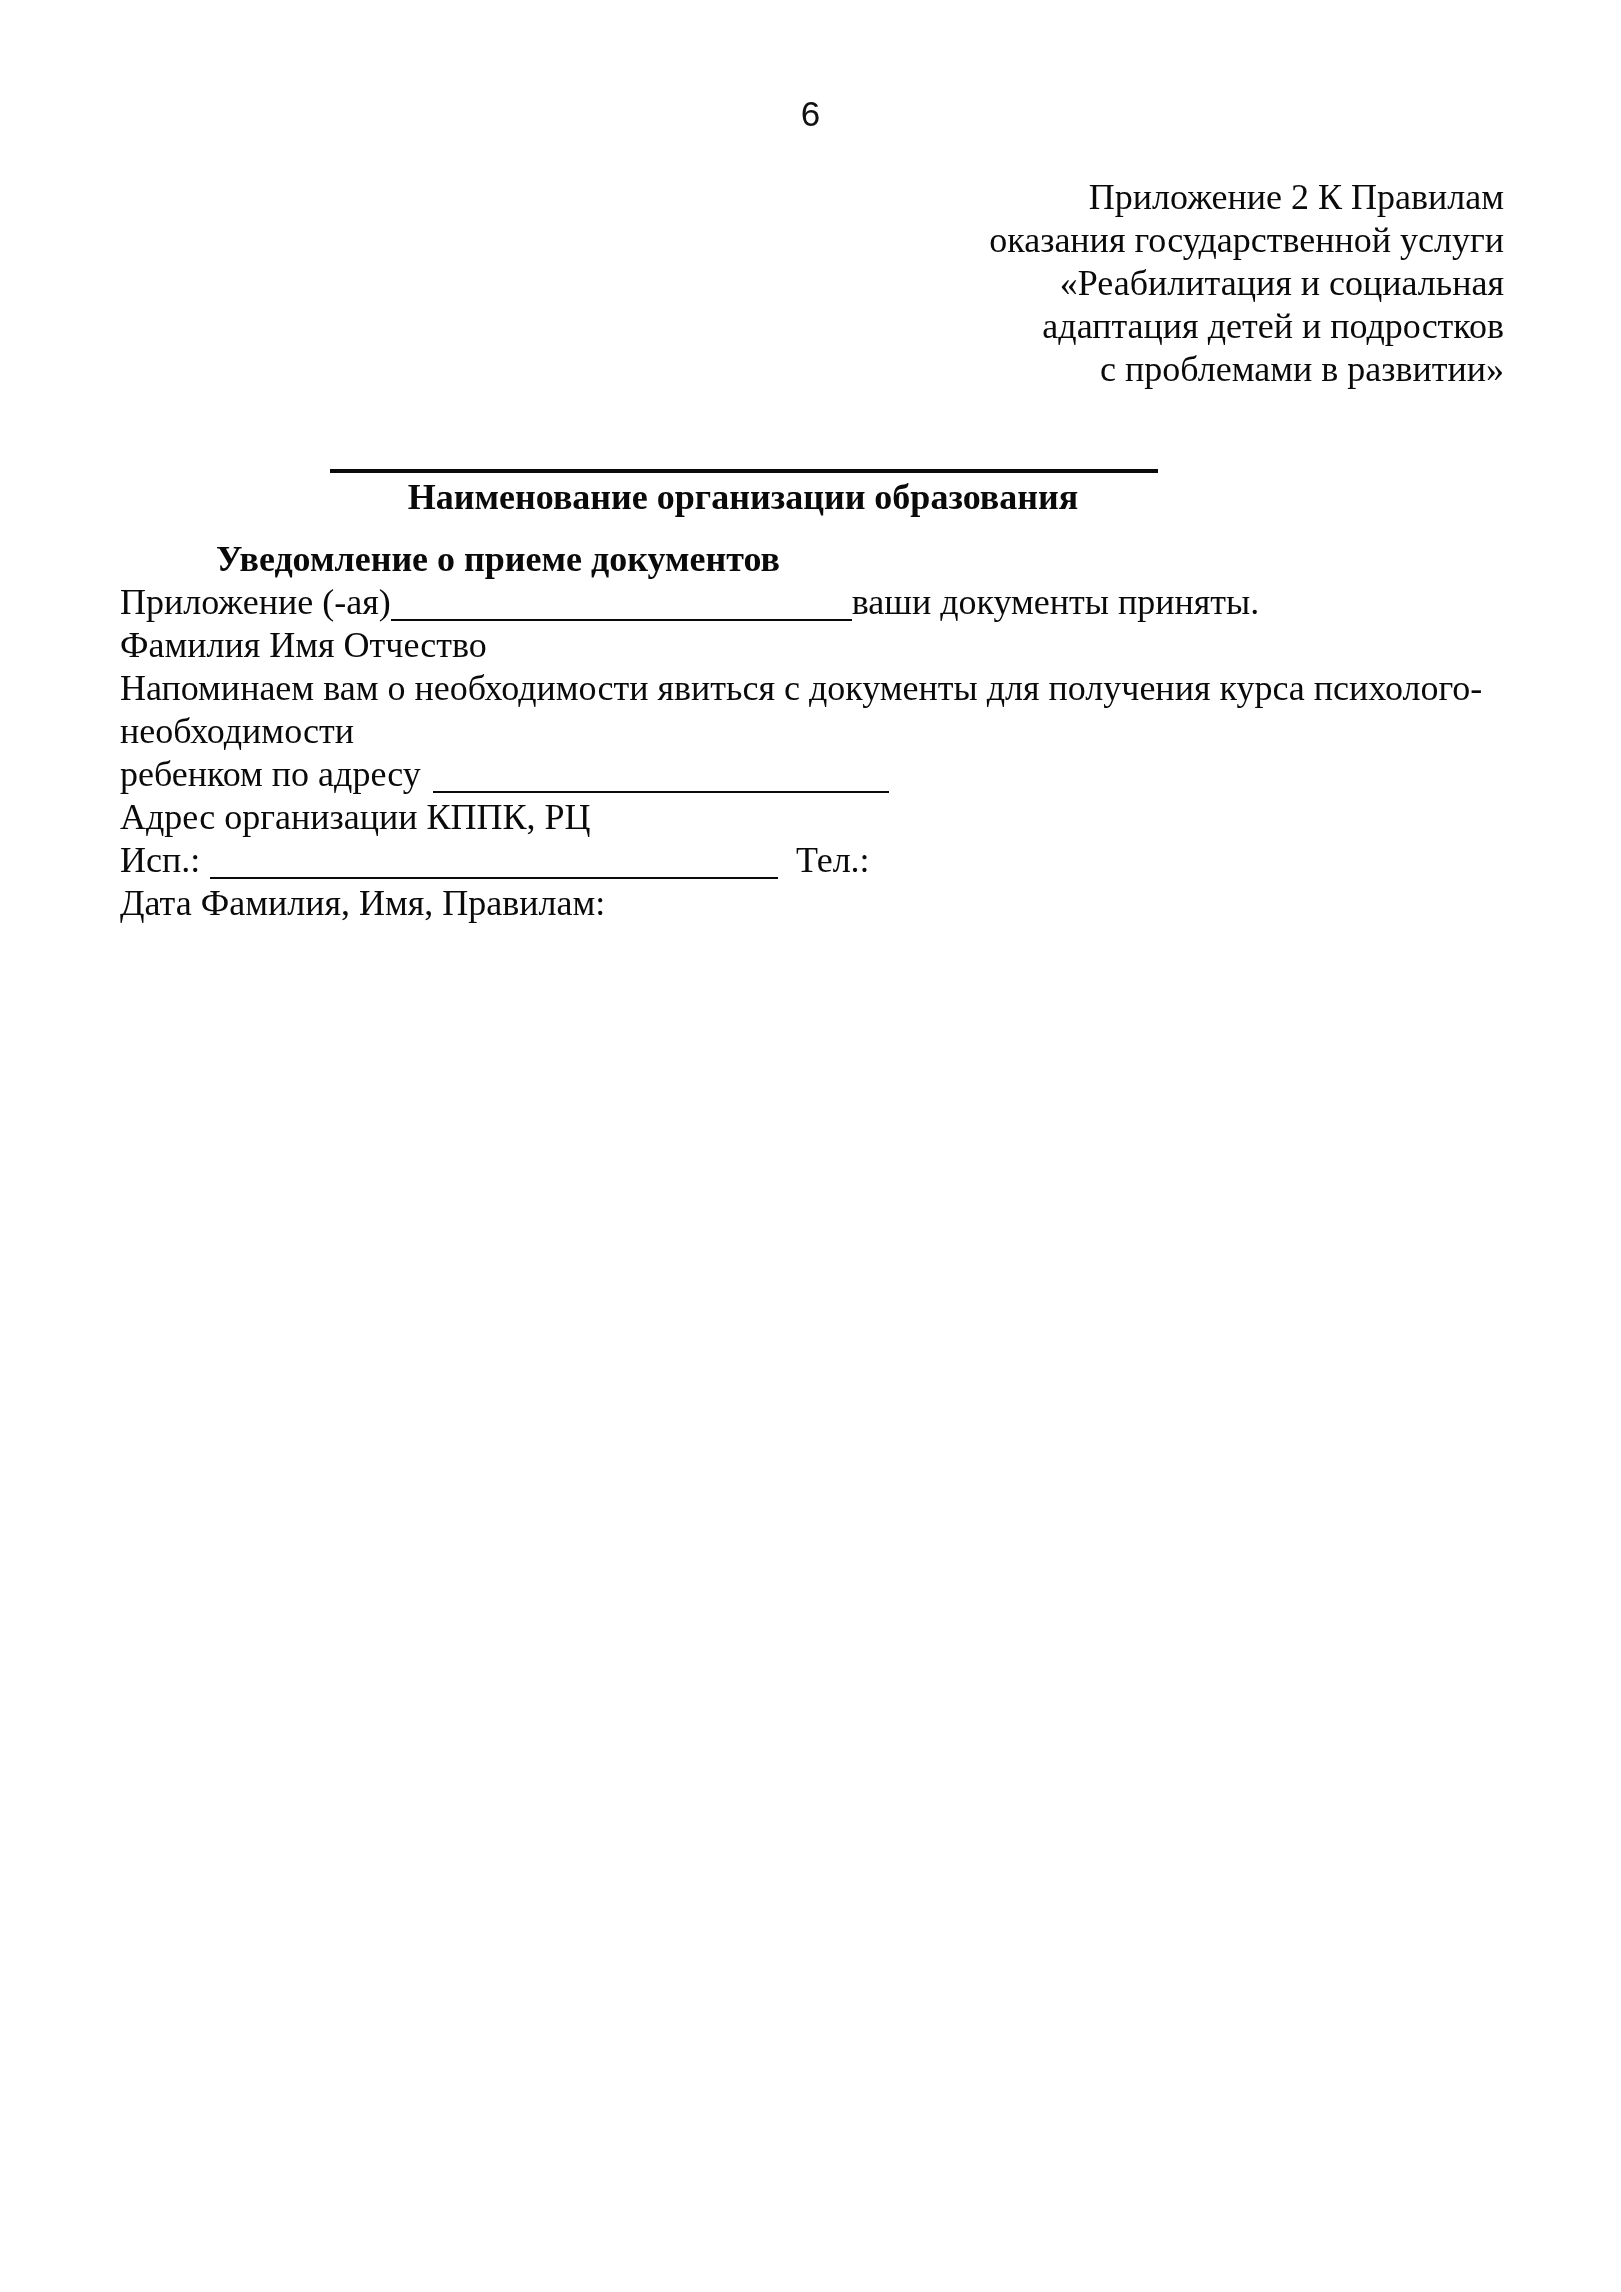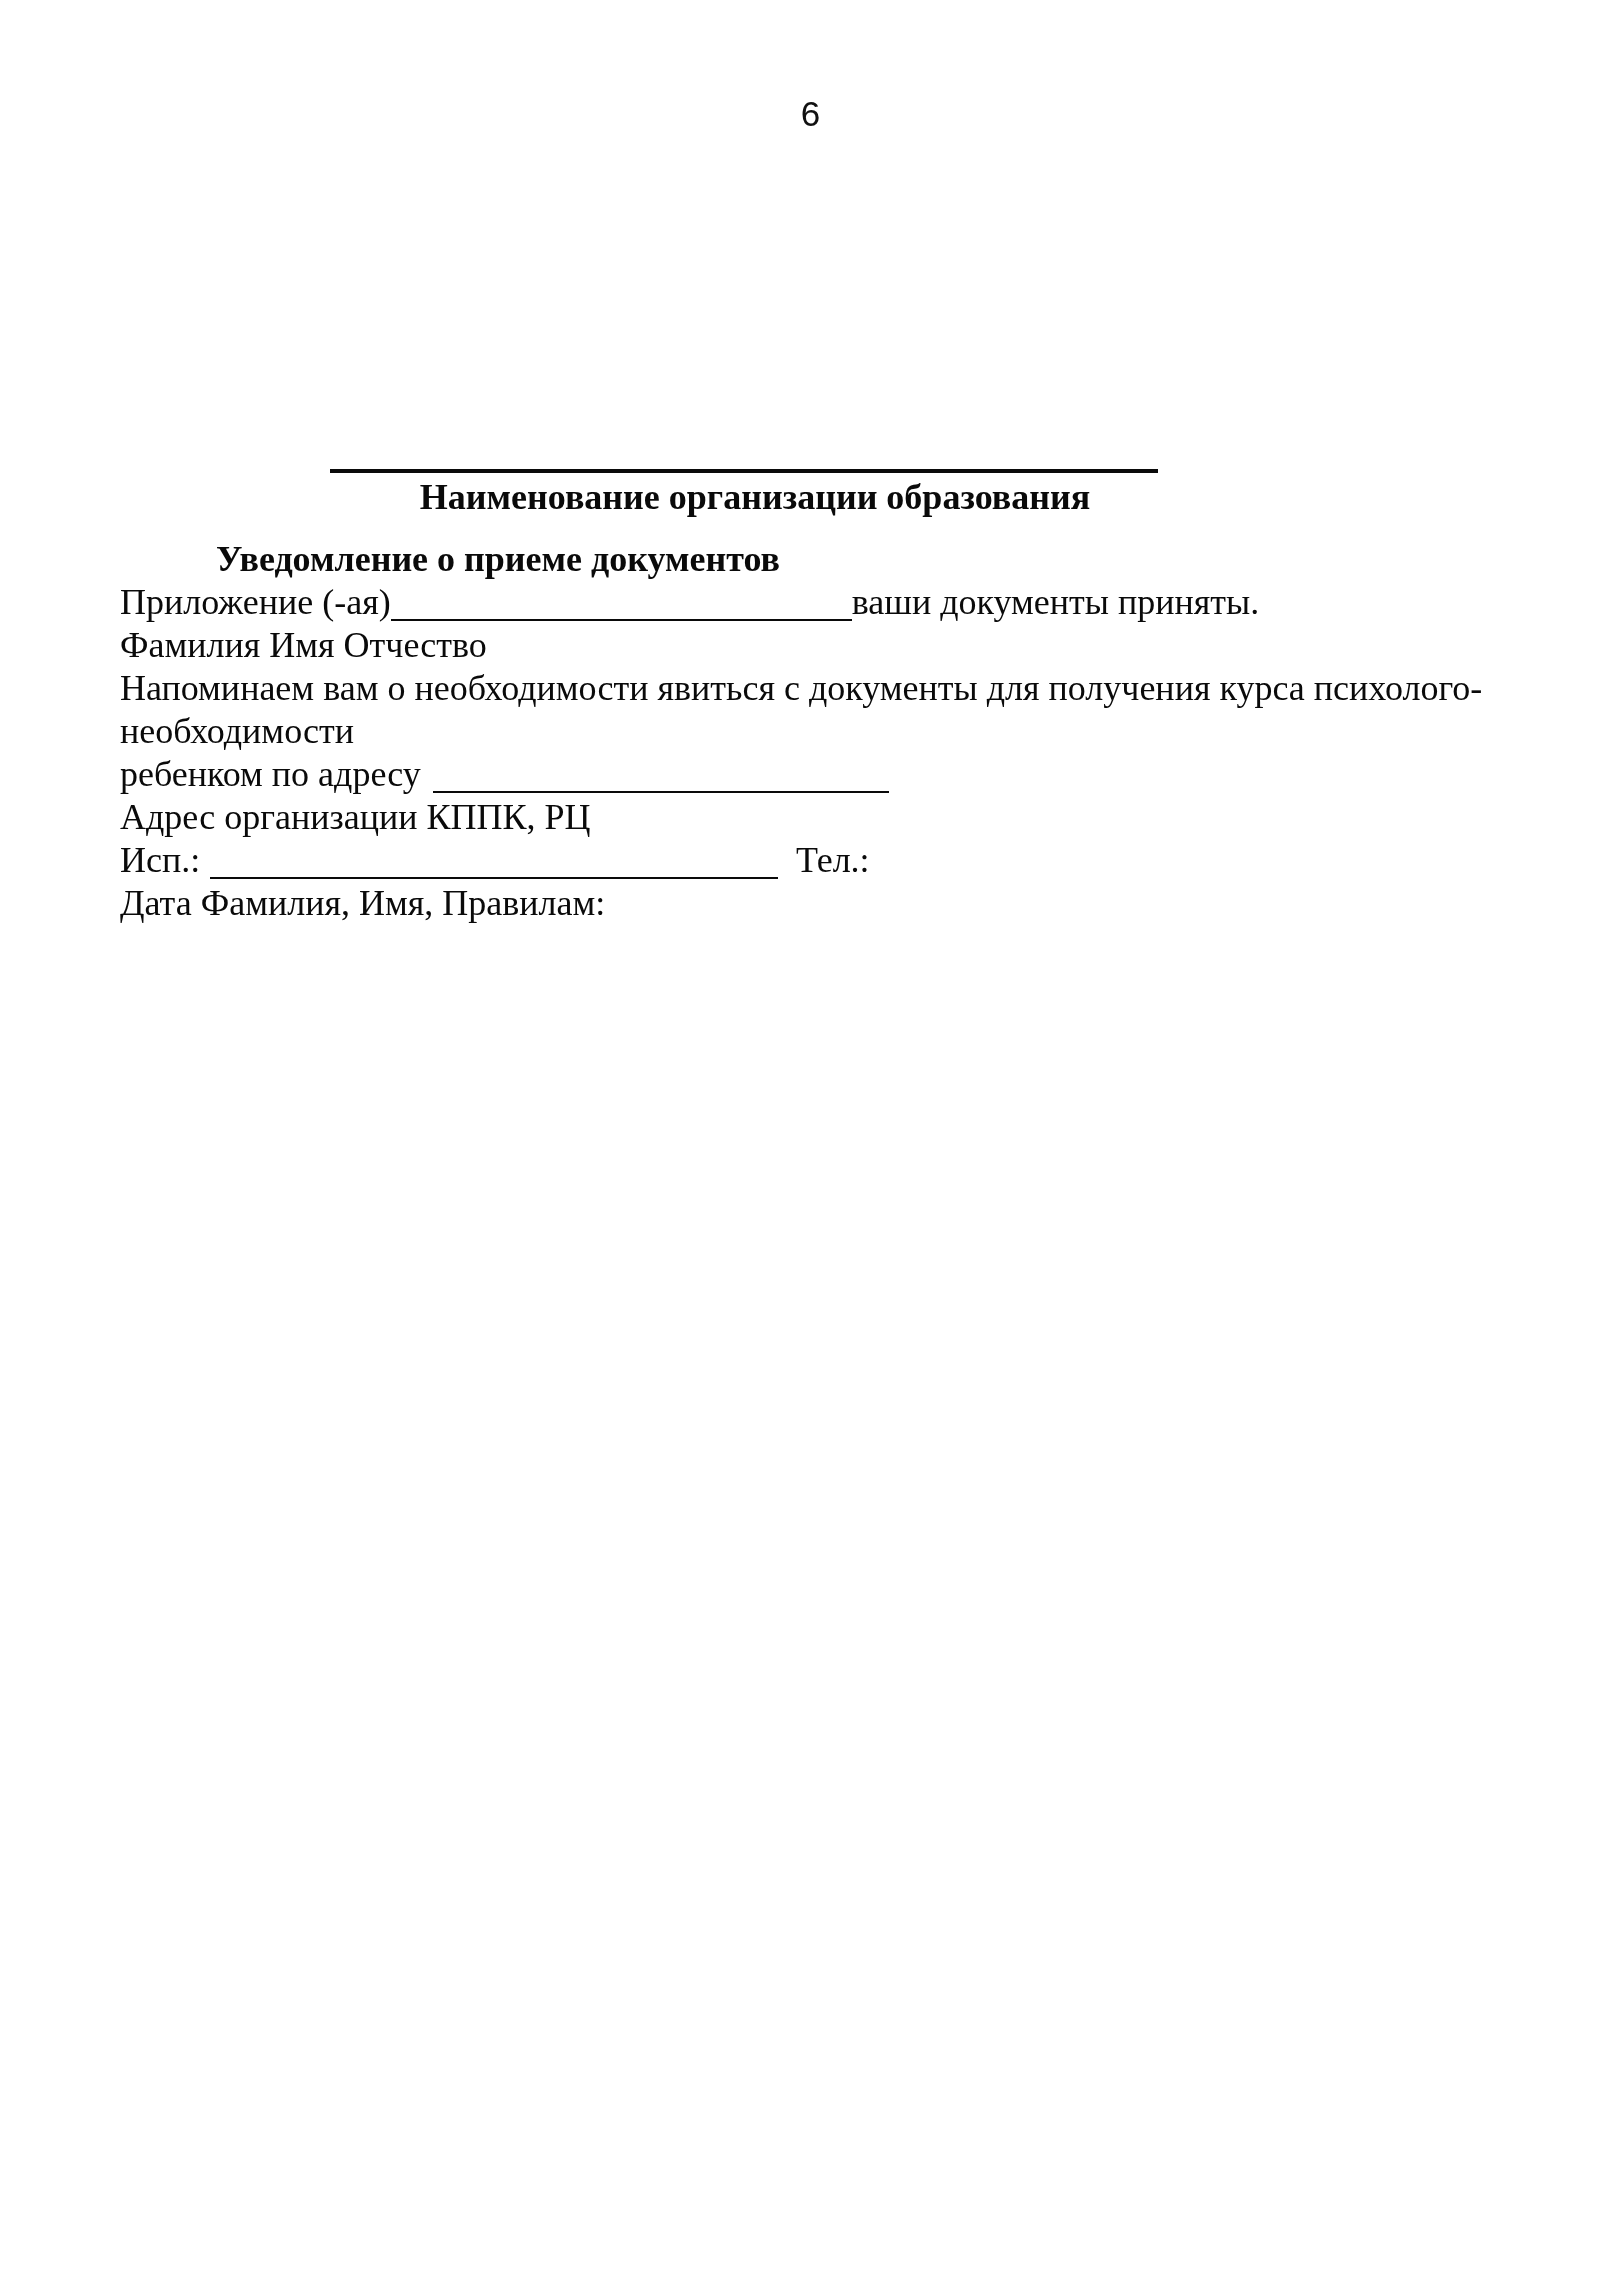--- a/index.html
+++ b/index.html
@@ -36,21 +36,21 @@
     position: absolute;
     top: 469px;
     left: 330px;
     width: 828px;
     height: 3.9px;
     background: #0a0a0a;
   }
   .org-heading {
     position: absolute;
     top: 476px;
-    left: 341px;
+    left: 329px;
     width: 828px;
     text-align: center;
     font-weight: bold;
     line-height: 43px;
     white-space: nowrap;
   }
   .letter-body {
     position: absolute;
     top: 538px;
     left: 120px;
@@ -71,20 +71,27 @@
   .blank-executor { width: 568px; margin-left: 9.8px; }
   .phone-label    { margin-left: 18px; }
 </style>
 </head>
 <body>
 
 <div class="page">
 
   <div class="page-number">6</div>
 
+  <div class="appendix-block">
+    <div class="appendix-line">Приложение 2 К Правилам</div>
+    <div class="appendix-line">оказания государственной услуги</div>
+    <div class="appendix-line">«Реабилитация и социальная</div>
+    <div class="appendix-line">адаптация детей и подростков</div>
+    <div class="appendix-line">с проблемами в развитии»</div>
+  </div>
 
   <div class="org-rule"></div>
 
   <div class="org-heading">Наименование организации образования</div>
 
   <div class="letter-body">
 
     <div class="line indent">Уведомление о приеме документов</div>
 
     <div class="line"><span>Приложение (-ая)</span><span class="blank blank-name"></span><span>ваши документы приняты.</span></div>

